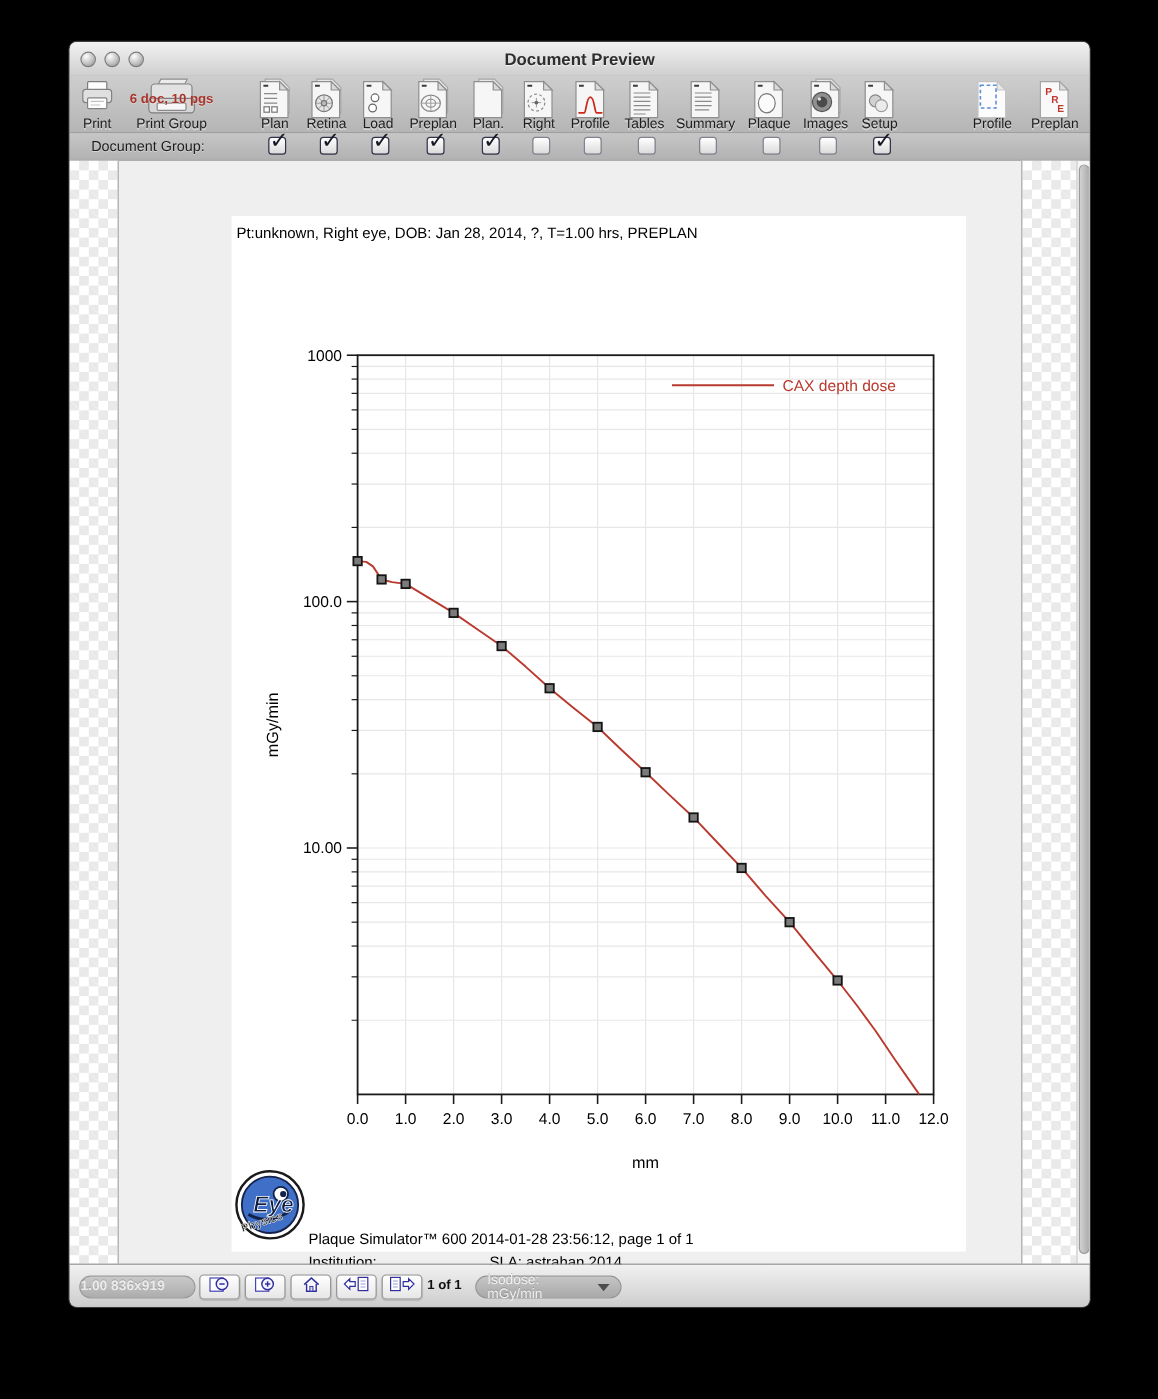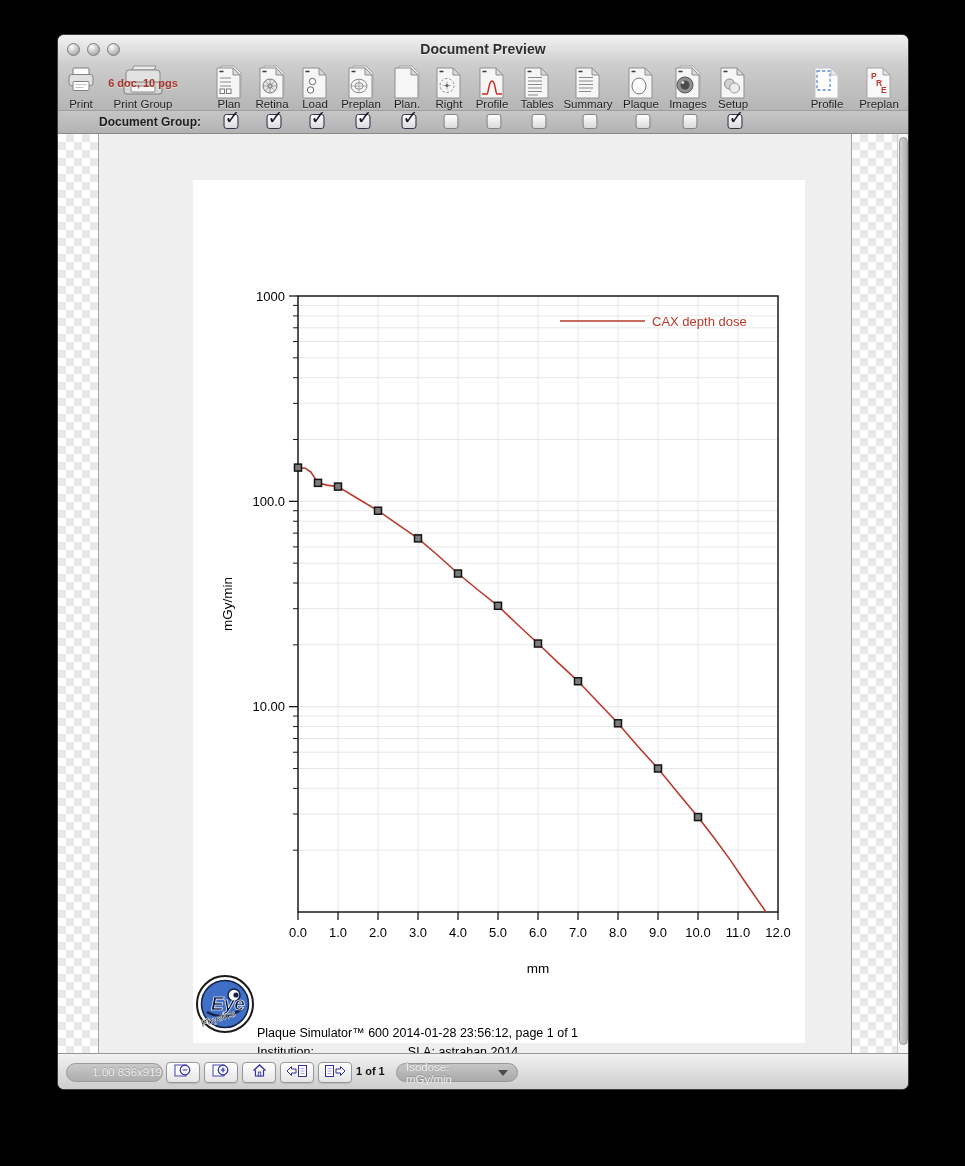--- a/index.html
+++ b/index.html
@@ -12,42 +12,42 @@
   .wtitle{position:absolute;left:0;right:0;top:6px;text-align:center;font-size:14px;font-weight:600;color:#2e2e2e;text-shadow:0 1px 0 rgba(255,255,255,.7);}
   
   .toolbar{position:absolute;top:28px;left:0;right:0;height:47px;background:linear-gradient(#cecece,#b5b5b5);}
   .tb-item{position:absolute;top:1px;width:70px;transform:translateX(-50%);text-align:center;cursor:default;}
   .tb-icon{display:block;height:34px;}
   .tb-icon svg{display:inline-block;vertical-align:bottom;}
   .tb-label{display:block;font-size:11.5px;color:#1d1d1d;text-shadow:0 1px 0 rgba(255,255,255,.45);white-space:nowrap;margin-top:0px;}
   .tb-badge{position:absolute;top:13px;left:50%;transform:translateX(-50%);font-size:11px;font-weight:bold;color:#a8352a;white-space:nowrap;z-index:3;text-shadow:0 1px 0 rgba(255,255,255,.4);}
   
   .docgroup{position:absolute;top:75px;left:0;right:0;height:24px;background:linear-gradient(#c6c6c6,#b2b2b2);border-top:1px solid #9f9f9f;border-bottom:1px solid #8a8a8a;box-sizing:border-box;}
-  .dg-label{position:absolute;left:18px;top:4px;width:125px;text-align:right;font-size:12px;font-weight:bold;color:#1c1c1c;text-shadow:0 1px 0 rgba(255,255,255,.45);}
+  .dg-label{position:absolute;left:18px;top:4px;width:125px;text-align:left;font-size:12px;font-weight:normal;color:#1c1c1c;text-shadow:0 1px 0 rgba(255,255,255,.45);}
   .cbx{position:absolute;top:3px;width:15px;height:15px;transform:translateX(-50%);border:1px solid #82828e;border-radius:3px;background:linear-gradient(#ffffff,#dadada);box-sizing:border-box;}
   .cbx.on{border-color:#33334a;}
   .tick{position:absolute;left:0px;top:-9px;font-size:19px;font-weight:bold;color:#181828;}
   
   .content{position:absolute;top:99px;left:0;right:0;bottom:36px;background:#efefef;}
   .checker{position:absolute;top:0;bottom:0;background-color:#fff;background-image:linear-gradient(45deg,#e9e9e9 25%,transparent 25%,transparent 75%,#e9e9e9 75%),linear-gradient(45deg,#e9e9e9 25%,transparent 25%,transparent 75%,#e9e9e9 75%);background-size:16px 16px;background-position:0 0,8px 8px;}
   .checker.left{left:0;width:40px;border-right:1px solid #a5a5a5;}
   .checker.right{left:793px;width:45px;border-left:1px solid #a5a5a5;}
   .scrollbar{position:absolute;top:0;bottom:0;left:839px;right:0;background:#f6f6f6;border-left:1px solid #cacaca;}
   .thumb{position:absolute;left:1px;top:3px;width:9px;height:908px;border-radius:5px;background:linear-gradient(90deg,#d2d2d2,#aeaeae);border:1px solid #9b9b9b;box-sizing:border-box;}
   .paper{position:absolute;left:135px;top:46px;width:612px;height:863px;background:#ffffff;}
   .pt-header{position:absolute;left:4px;top:7px;font-size:12.5px;color:#000;}
   .pt-title{position:absolute;left:3px;top:25px;font-size:21px;font-weight:bold;color:#000;letter-spacing:-0.2px;}
   #chart-svg{position:absolute;left:0;top:0;}
   #chart-svg text{font-family:"Liberation Sans","DejaVu Sans",sans-serif;}
   .logo{position:absolute;left:2px;top:794px;}
   .footer-l1{position:absolute;left:64px;top:829px;font-size:12.5px;color:#000;margin-top:36px;}
   .footer-l2{position:absolute;left:64px;top:846px;font-size:12.5px;color:#000;}
   
   .statusbar{position:absolute;left:0;right:0;bottom:0;height:36px;background:linear-gradient(#f1f1f1,#cdcdcd);border-top:1px solid #979797;box-sizing:border-box;}
-  .sb-pill{position:absolute;left:8px;top:9px;width:97px;height:19px;border-radius:10px;background:linear-gradient(#c9c9c9,#adadad);border:1px solid #9b9b9b;box-sizing:border-box;color:#ebebeb;font-size:11.5px;text-align:right;line-height:17px;text-shadow:0 -1px 0 rgba(0,0,0,.18);}
+  .sb-pill{position:absolute;left:8px;top:9px;width:97px;height:19px;border-radius:10px;background:linear-gradient(#c9c9c9,#adadad);border:1px solid #9b9b9b;box-sizing:border-box;color:#ebebeb;font-size:11.5px;text-align:left;line-height:17px;text-shadow:0 -1px 0 rgba(0,0,0,.18);font-weight:bold;}
   .sb-btns{position:absolute;left:108px;top:8px;display:flex;gap:4px;}
   .sb-btn{width:34px;height:21px;border-radius:4px;border:1px solid #979797;background:linear-gradient(#ffffff,#e6e6e6);display:flex;align-items:center;justify-content:center;box-sizing:border-box;box-shadow:0 1px 1px rgba(0,0,0,.12);}
   .sb-pages{position:absolute;left:298px;top:11px;font-size:11px;font-weight:700;color:#111;}
   .sb-select{position:absolute;left:338px;top:9px;width:122px;height:19px;border-radius:10px;background:linear-gradient(#c5c5c5,#a9a9a9);border:1px solid #979797;box-sizing:border-box;display:flex;align-items:center;justify-content:space-between;padding:0 9px;gap:41px;}
   .sb-select .val{color:#f0f0f0;font-size:11.5px;text-shadow:0 -1px 0 rgba(0,0,0,.18);}
   .sb-select .arr{width:0;height:0;border-left:5px solid transparent;border-right:5px solid transparent;border-top:6px solid #4c4c4c;}
 </style>
 </head>
 <body>
 
@@ -256,20 +256,21 @@
   </div>
 
   <div class="content">
     <div class="checker left"></div>
     <div class="checker right"></div>
     <div class="scrollbar">
       <div class="thumb"></div>
     </div>
 
     <div class="paper">
+      <div class="pt-header">Pt:unknown, Right eye, DOB: Jan 28, 2014, ?, T=1.00 hrs, PREPLAN</div>
 
       <svg id="chart-svg" width="612" height="863" viewBox="0 0 612 863">
           <g stroke="#e7e7e7" stroke-width="1">
             <line x1="145" y1="116" x2="145" y2="732"></line>
             <line x1="185" y1="116" x2="185" y2="732"></line>
             <line x1="225" y1="116" x2="225" y2="732"></line>
             <line x1="265" y1="116" x2="265" y2="732"></line>
             <line x1="305" y1="116" x2="305" y2="732"></line>
             <line x1="345" y1="116" x2="345" y2="732"></line>
             <line x1="385" y1="116" x2="385" y2="732"></line>

